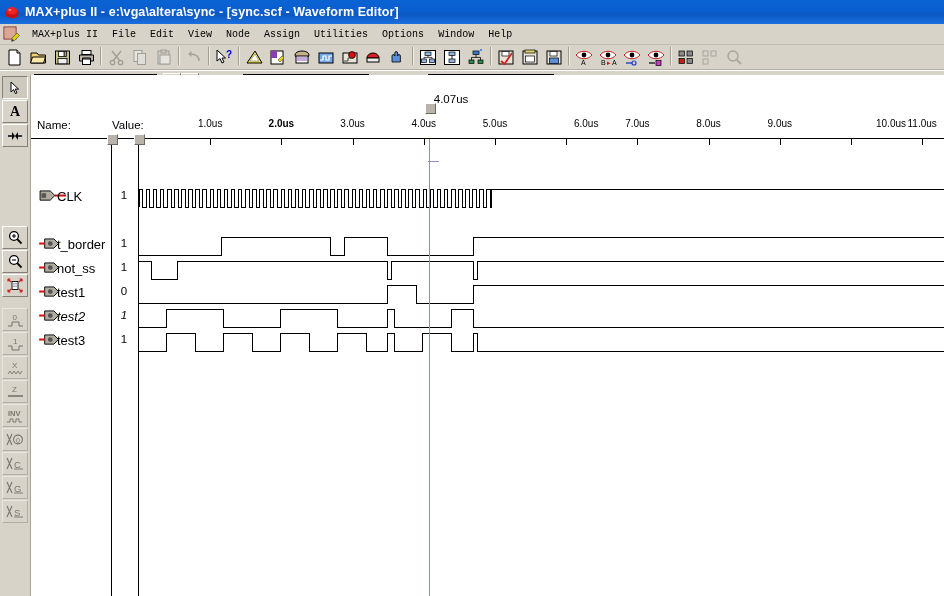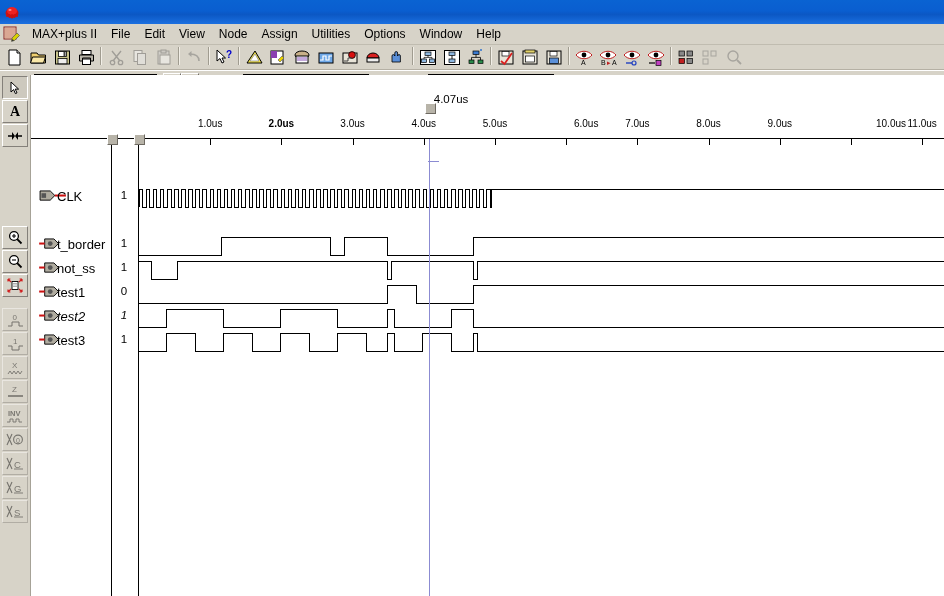--- a/index.html
+++ b/index.html
@@ -26,21 +26,21 @@
   }
 
   
   .menubar{
     position:absolute;left:0;top:24px;width:944px;height:20px;
     background:#d7d3c8;border-bottom:1px solid #c0bcb0;
     display:flex;align-items:center;
   }
   .menubar .mm-icon{width:18px;height:17px;margin:0 4px 0 3px;flex:0 0 auto;position:relative;}
   .menu-item{
-    padding:2px 7px;font-size:12px;color:#000;white-space:nowrap;cursor:default;
+    padding:2px 7px;font-size:10px;color:#000;white-space:nowrap;cursor:default;font-family:Liberation Mono, monospace;
   }
 
   
   .toolbar{
     position:absolute;left:0;top:45px;width:944px;height:25px;
     background:#d7d3c8;border-bottom:1px solid #b5b0a4;
     display:flex;align-items:center;padding-left:2px;box-sizing:border-box;
   }
   .tbtn{
     width:22px;height:21px;margin:0 0px;
@@ -143,20 +143,21 @@
 
   <div class="titlebar">
     <div class="tb-icon">
       <svg width="16" height="16" viewBox="0 0 16 16">
         <ellipse cx="8" cy="9" rx="6.5" ry="5" fill="#cc1111"></ellipse>
         <ellipse cx="8" cy="7" rx="5" ry="4" fill="#ee2222"></ellipse>
         <path d="M3 9 L3 13 M5.5 10 L5.5 14 M8 10 L8 14.5 M10.5 10 L10.5 14 M13 9 L13 13" stroke="#cc1111" stroke-width="1.4"></path>
         <ellipse cx="6" cy="6" rx="1.6" ry="1.1" fill="#ff8888"></ellipse>
       </svg>
     </div>
+    <div class="tb-text">MAX+plus II - e:\vga\altera\sync - [sync.scf - Waveform Editor]</div>
   </div>
 
   <div class="menubar">
     <div class="mm-icon">
       <svg width="18" height="17" viewBox="0 0 18 17">
         <rect x="1" y="1" width="12" height="12" fill="#f2e6c8" stroke="#8a2020" stroke-width="1"></rect>
         <path d="M2 3 h10 M2 5 h10 M2 7 h10 M2 9 h10 M2 11 h10" stroke="#b03030" stroke-width="0.7"></path>
         <path d="M9 12 l5 -5 l2.5 2.5 l-5 5 l-3 .8 z" fill="#d8d000" stroke="#555" stroke-width=".7"></path>
         <path d="M8.5 15.5 l1 -2.6 l1.6 1.6 z" fill="#333"></path>
       </svg>
@@ -542,20 +543,24 @@
         <div class="tick-mk" style="left: 606.4px;"></div>
         <div class="tick-lbl" style="left: 677.6px;">8.0us</div>
         <div class="tick-mk" style="left: 677.6px;"></div>
         <div class="tick-lbl" style="left: 748.8px;">9.0us</div>
         <div class="tick-mk" style="left: 748.8px;"></div>
         <div class="tick-lbl" style="left: 860px;">10.0us</div>
         <div class="tick-mk" style="left: 820px;"></div>
         <div class="tick-lbl" style="left: 891.2px;">11.0us</div>
         <div class="tick-mk" style="left: 891.2px;"></div>
       </div>
+    <div class="hdr">
+      <div class="nm">Name:</div>
+      <div class="vl">Value:</div>
+    </div>
     <div class="hdr-line"></div>
 
     <div class="vline" style="left:80px"></div>
     <div class="vline" style="left:107px"></div>
     <div class="splitter" style="left:76px"></div>
     <div class="splitter" style="left:103px"></div>
 
     <div id="sigrows">
         <div class="sigrow" style="top: 110px; width: 107px;">
           <svg class="sig-icon" width="30" height="13" viewBox="0 0 30 13">

